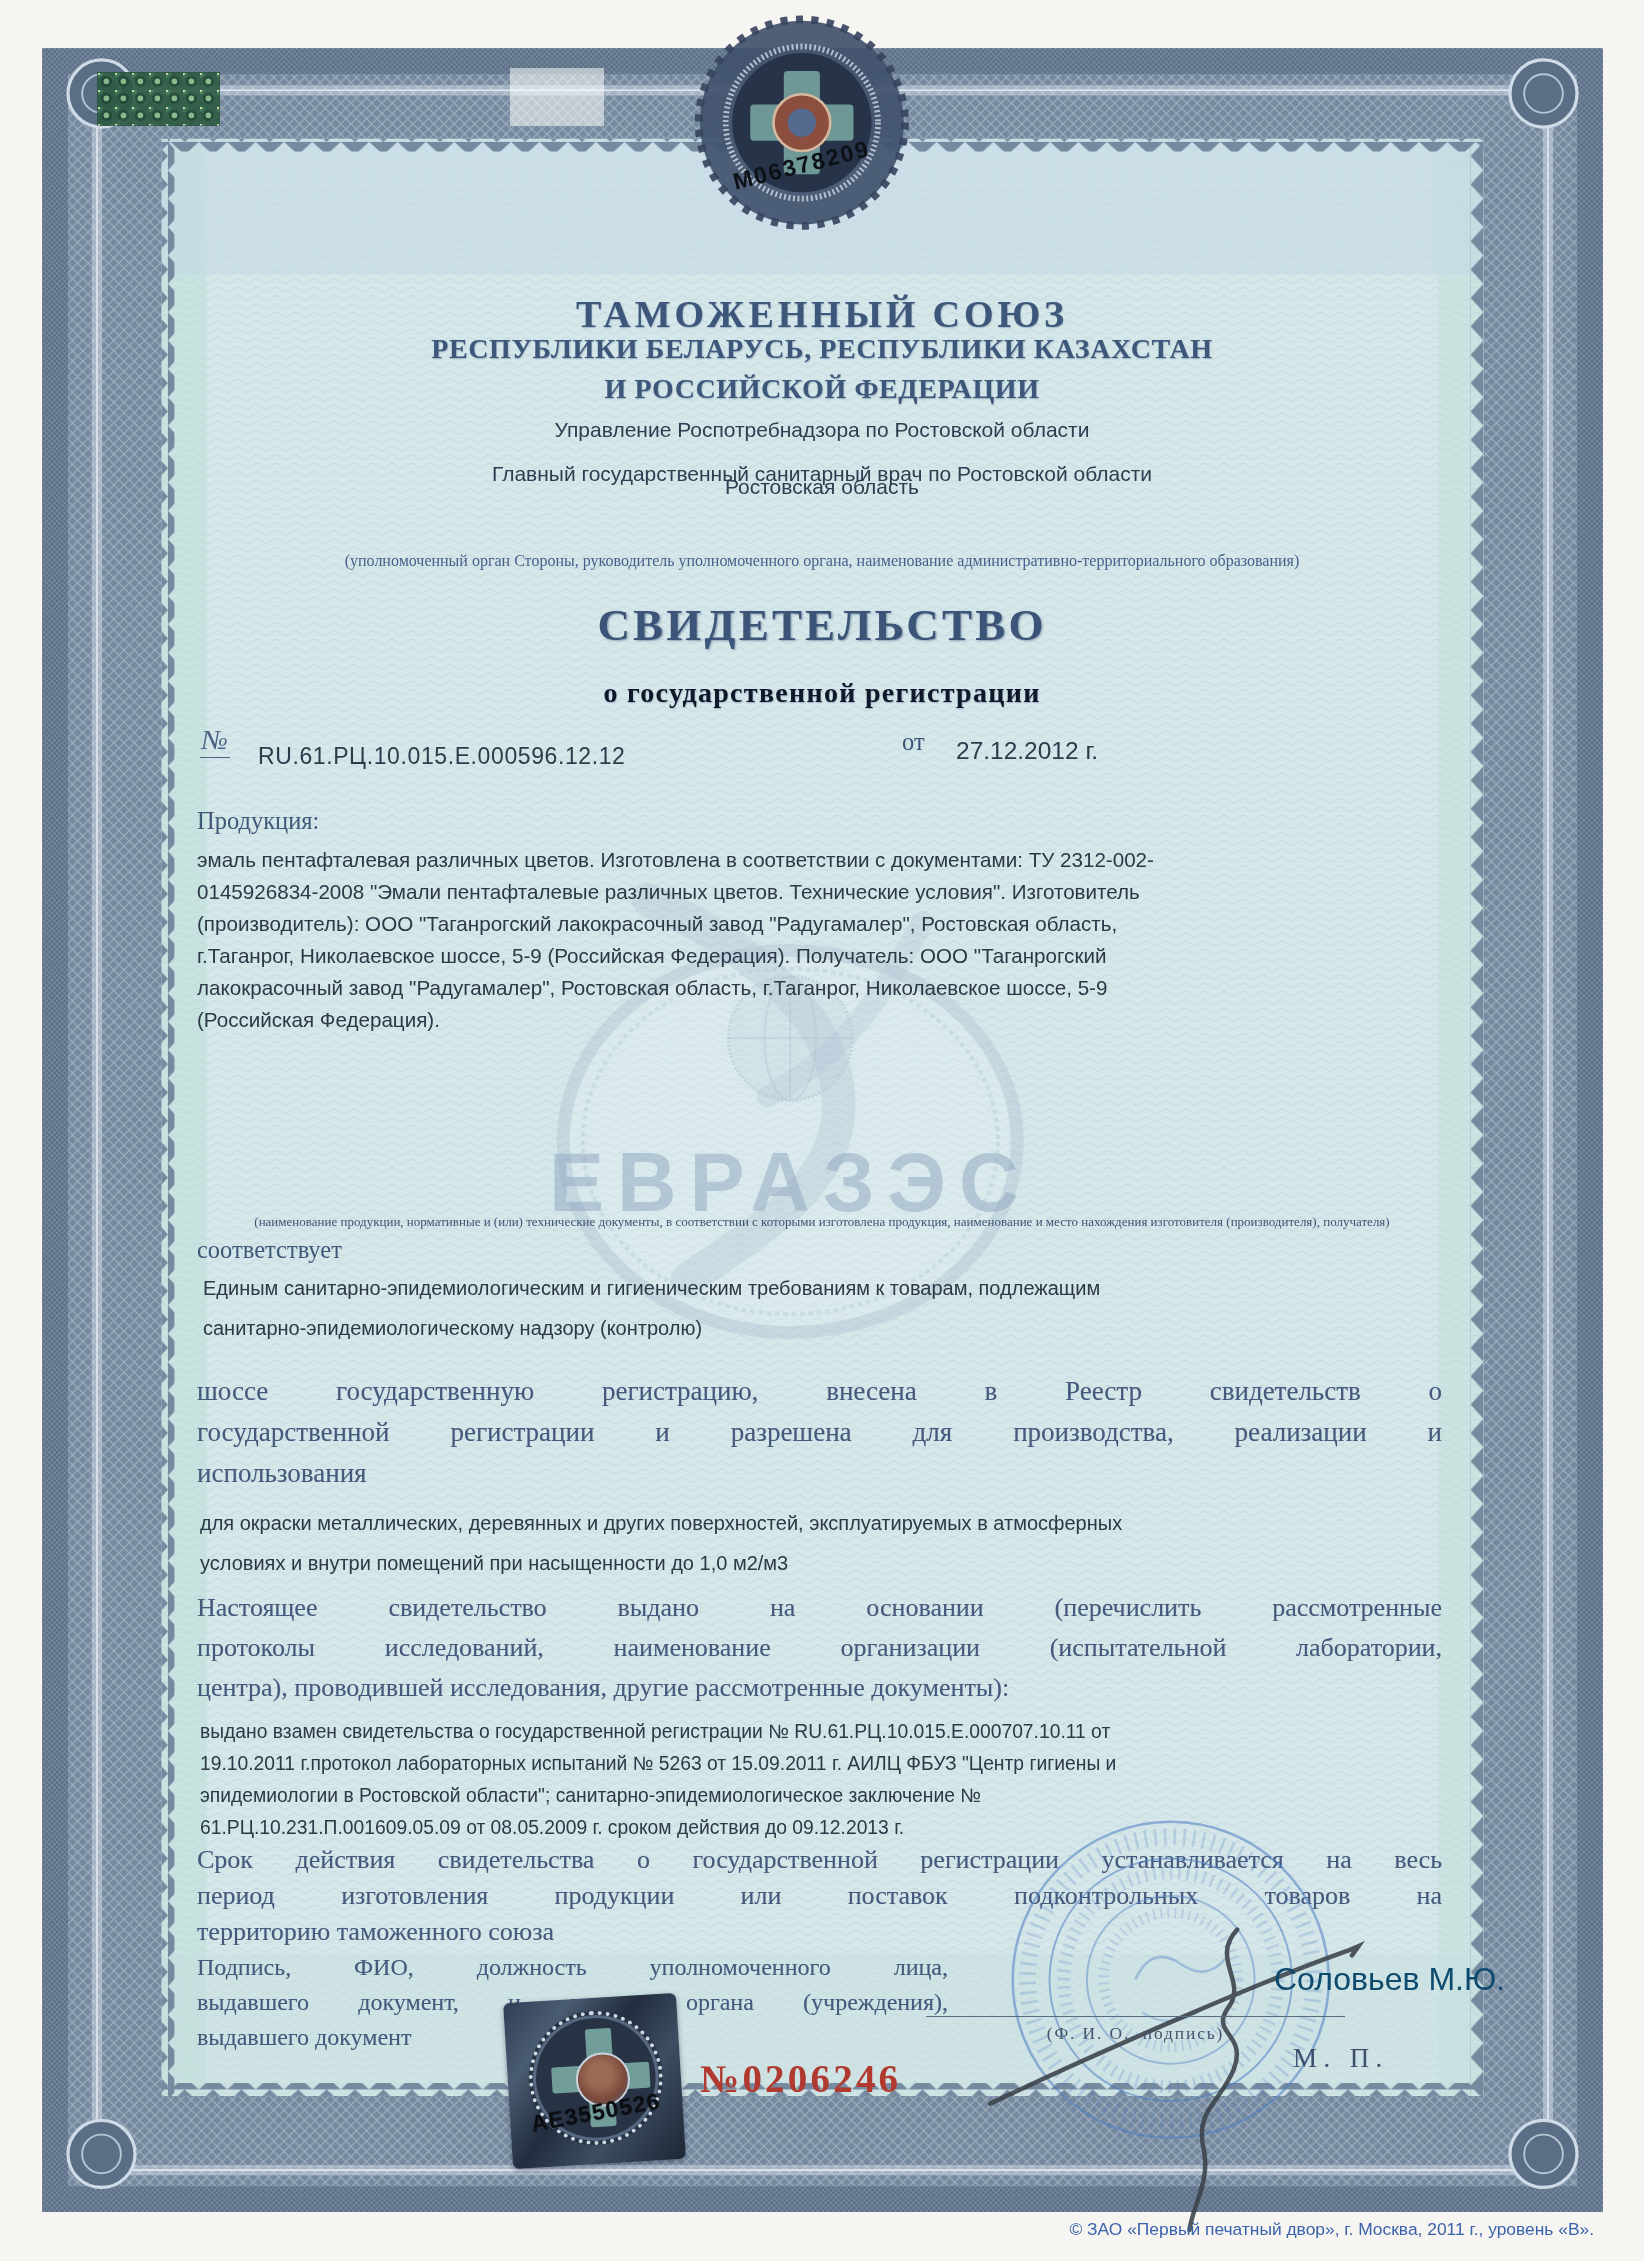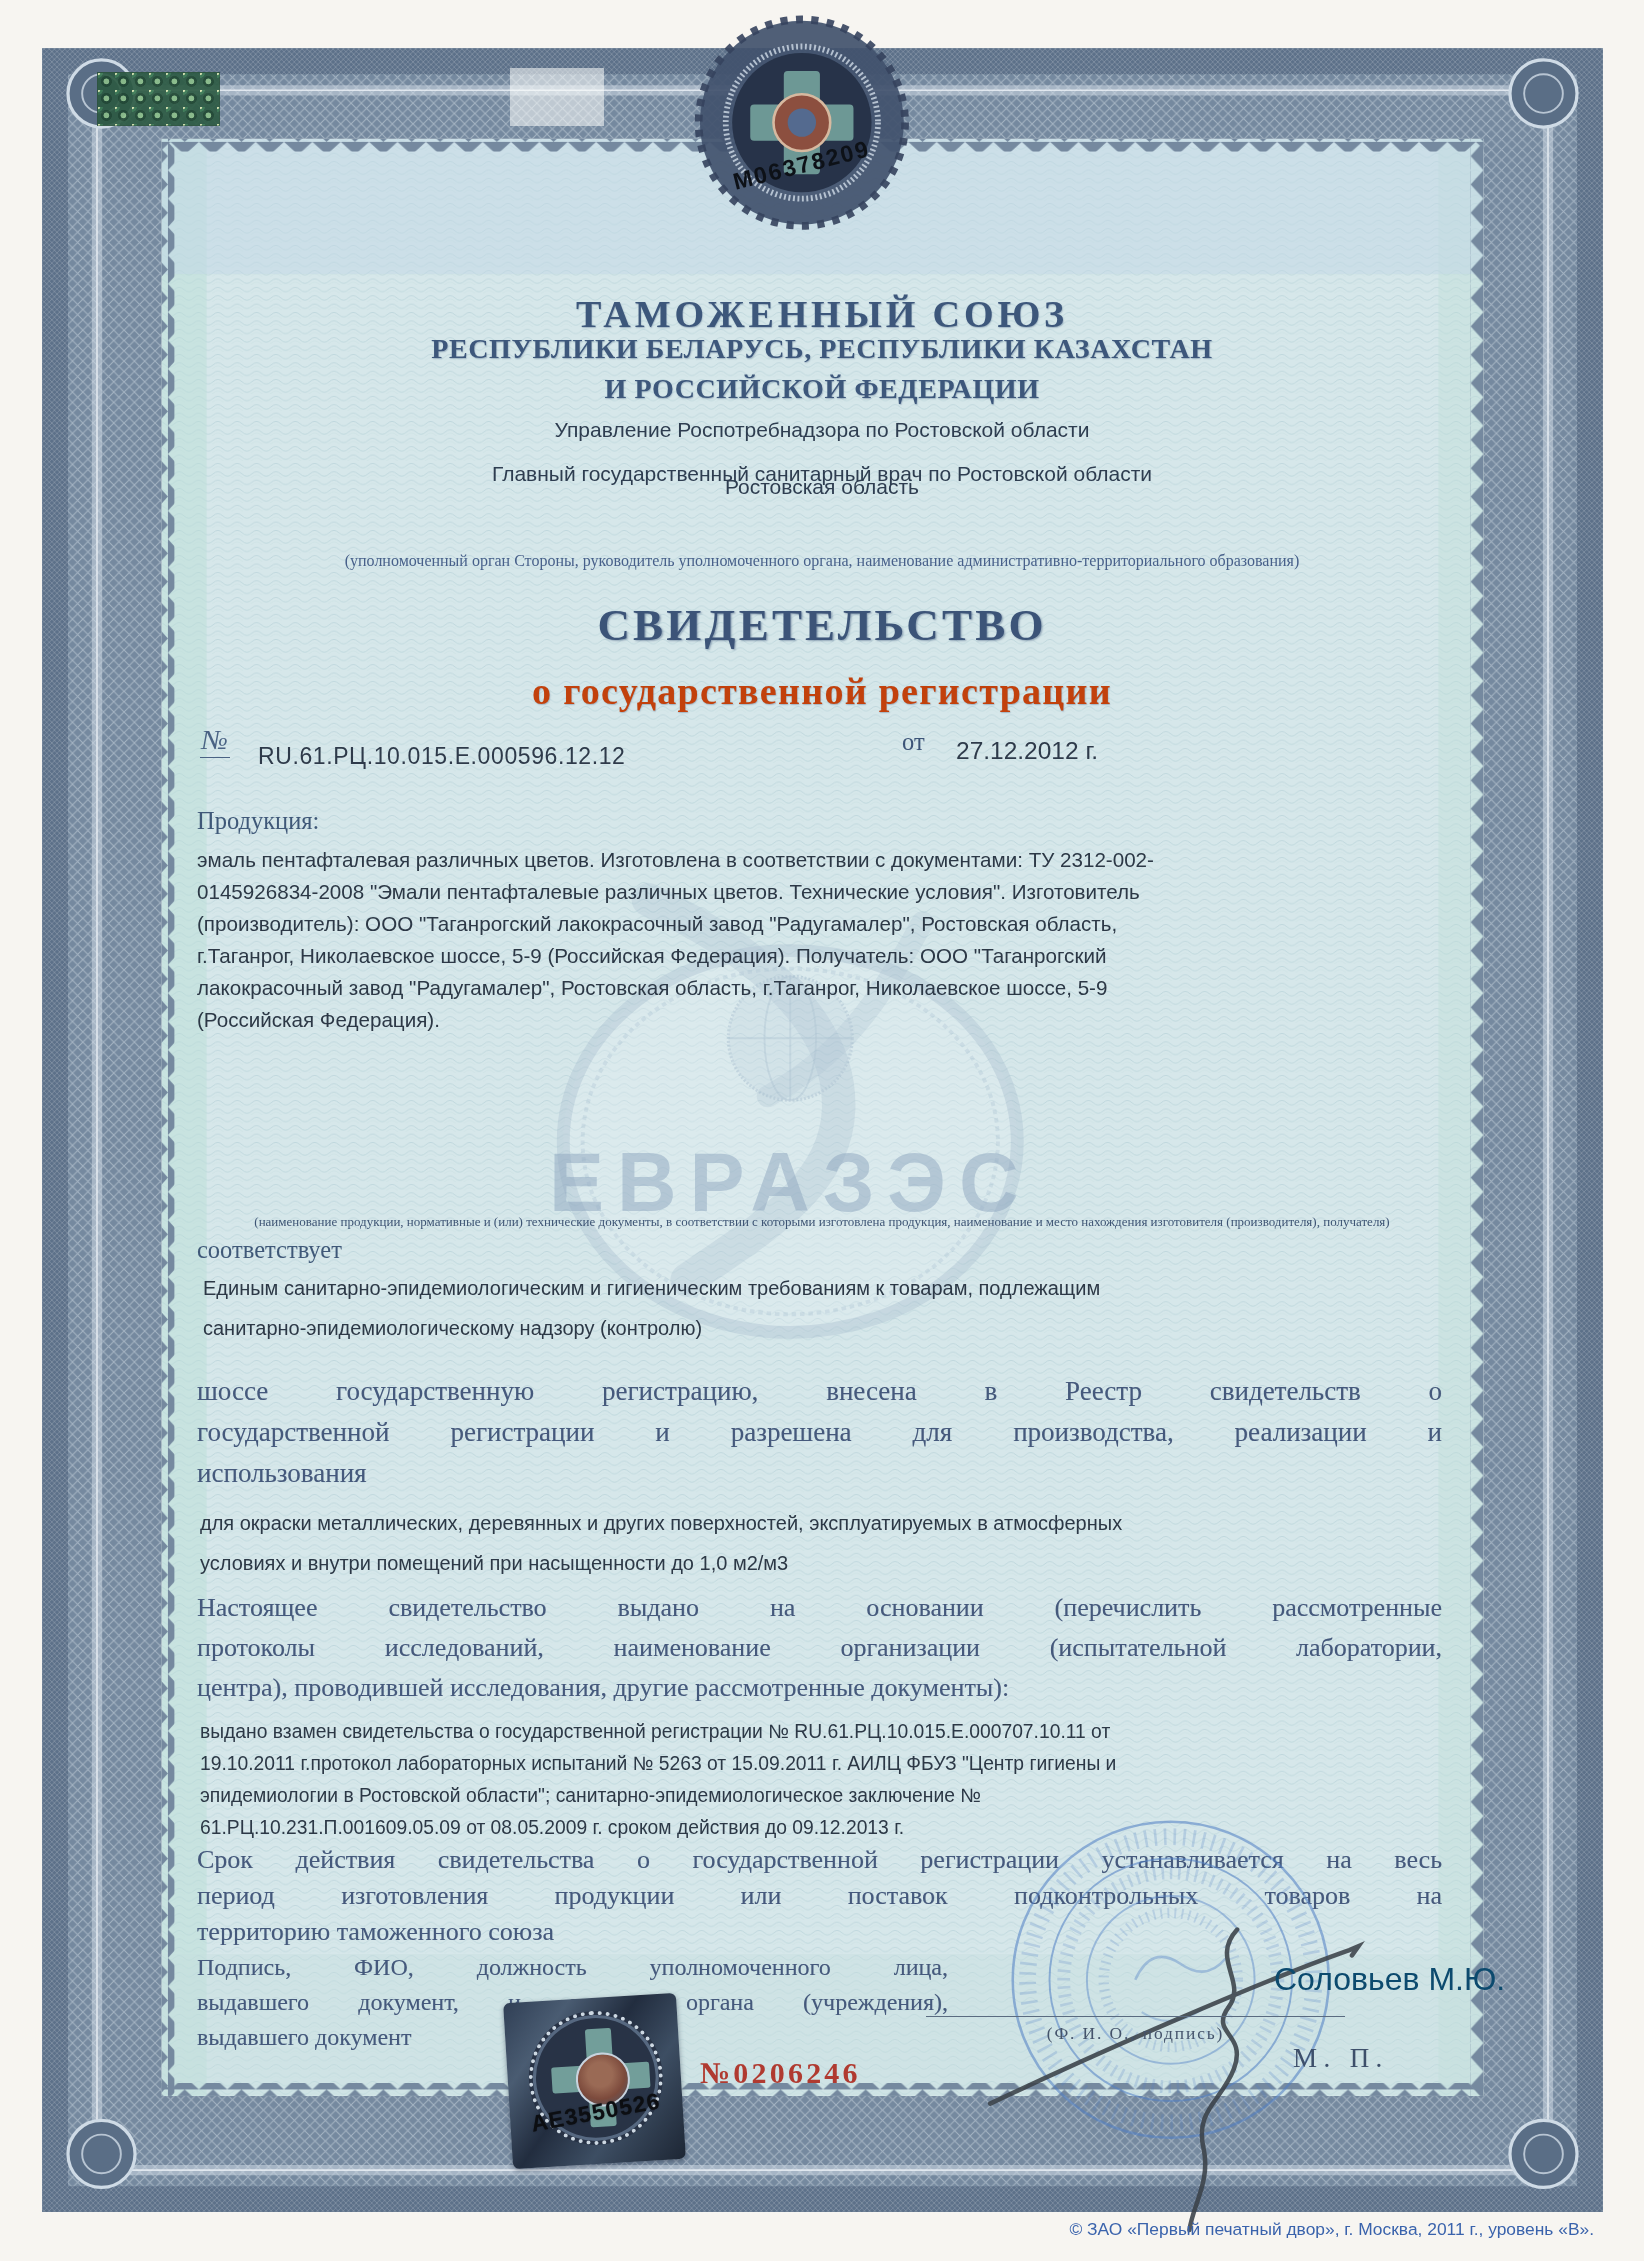--- a/index.html
+++ b/index.html
@@ -7,41 +7,41 @@
         font-family:"Liberation Sans",sans-serif;}
   .abs{position:absolute;}
   
   .serif{font-family:"Liberation Serif",serif;}
   .union1{font-size:38px;font-weight:bold;letter-spacing:3.9px;color:#3d577b;text-shadow:0.6px 0.6px 1.3px rgba(61,87,123,.35);}
   .union{font-size:28px;font-weight:bold;letter-spacing:0.6px;color:#3d577b;text-shadow:0.6px 0.6px 1.3px rgba(61,87,123,.35);}
   .authority{font-size:21px;color:#2e3d50;}
   .note{font-size:16px;color:#47608a;}
   .note2{font-size:13px;color:#3d5474;}
   .doc-title{font-size:45px;font-weight:bold;letter-spacing:3.2px;color:#3c5478;text-shadow:1.3px 1.3px 1.9px rgba(60,84,120,.45);}
-  .doc-sub{font-size:38px;font-weight:bold;letter-spacing:1.3px;color:#c2410c;text-shadow:0.6px 0.6px 1.3px rgba(60,84,120,.35);}
+  .doc-sub{font-size:28px;font-weight:bold;letter-spacing:1.3px;color:#0f172a;text-shadow:0.6px 0.6px 1.3px rgba(60,84,120,.35);margin-top:8px;}
   .center{width:1258px;left:193px;text-align:center;}
   .num-label{font-size:28px;font-style:italic;color:#4a6284;border-bottom:1.9px solid #4a6284;padding:0 2.6px 1.3px 1.3px;}
   .reg-number{font-size:23px;letter-spacing:0.6px;color:#2e3a4a;}
   .date-label{font-size:24.5px;color:#3c5478;}
   .date-val{font-size:24.5px;color:#2e3a4a;}
   .lead{font-size:24.5px;color:#3f5878;}
   .typed{font-size:20.6px;color:#2c3846;line-height:32px;white-space:nowrap;}
   .typed30{font-size:19.3px;color:#2c3846;line-height:32px;white-space:nowrap;}
   .typed31{font-size:20px;color:#2c3846;line-height:40px;white-space:nowrap;}
   .bigpara{font-family:"Liberation Serif",serif;color:#45597c;text-shadow:0.3px 0.3px 0.6px rgba(69,89,124,.3);}
   .jl{text-align:justify;text-align-last:justify;}
   .ll{text-align:left;}
   .line42{font-size:27px;line-height:41px;}
   .line40{font-size:26px;line-height:40px;}
   .line39{font-size:26px;line-height:36px;}
   .line37{font-size:24px;line-height:35px;}
   .sig-name{font-size:32px;color:#0c4a6e;}
   .sig-caption{font-family:"Liberation Serif",serif;font-size:17.4px;color:#44536b;letter-spacing:1.9px;}
   .mp{font-family:"Liberation Serif",serif;font-size:27px;letter-spacing:6.4px;color:#3d4f6a;}
-  .form-number{font-family:"Liberation Serif",serif;font-size:30px;font-weight:bold;letter-spacing:3.2px;color:#b03a30;}
+  .form-number{font-family:"Liberation Serif",serif;font-size:39px;font-weight:bold;letter-spacing:3.2px;color:#b03a30;}
   .copyright{font-size:17.4px;color:#3a63ac;}
   
   .green-strip{left:97px;top:72px;width:121px;height:52px;opacity:.9;
     background-color:#2c5a42;
     background-image:
       radial-gradient(circle 3.9px at 8.4px 8.4px,#8cc08a 0 2.6px,#1e4630 3.2px 5.2px,transparent 5.8px),
       radial-gradient(circle 3.9px at 0px 0px,#d8e6b0 0 1.9px,#3a7a52 2.6px 4.5px,transparent 5.2px);
     background-size:17px 17px;border:0.6px solid rgba(40,70,50,.4);}
   .scan-glare{left:510px;top:68px;width:94px;height:58px;background:rgba(252,253,252,.55);}
   .sticker{left:508px;top:1998px;width:173px;height:166px;transform:rotate(-3.5deg);

